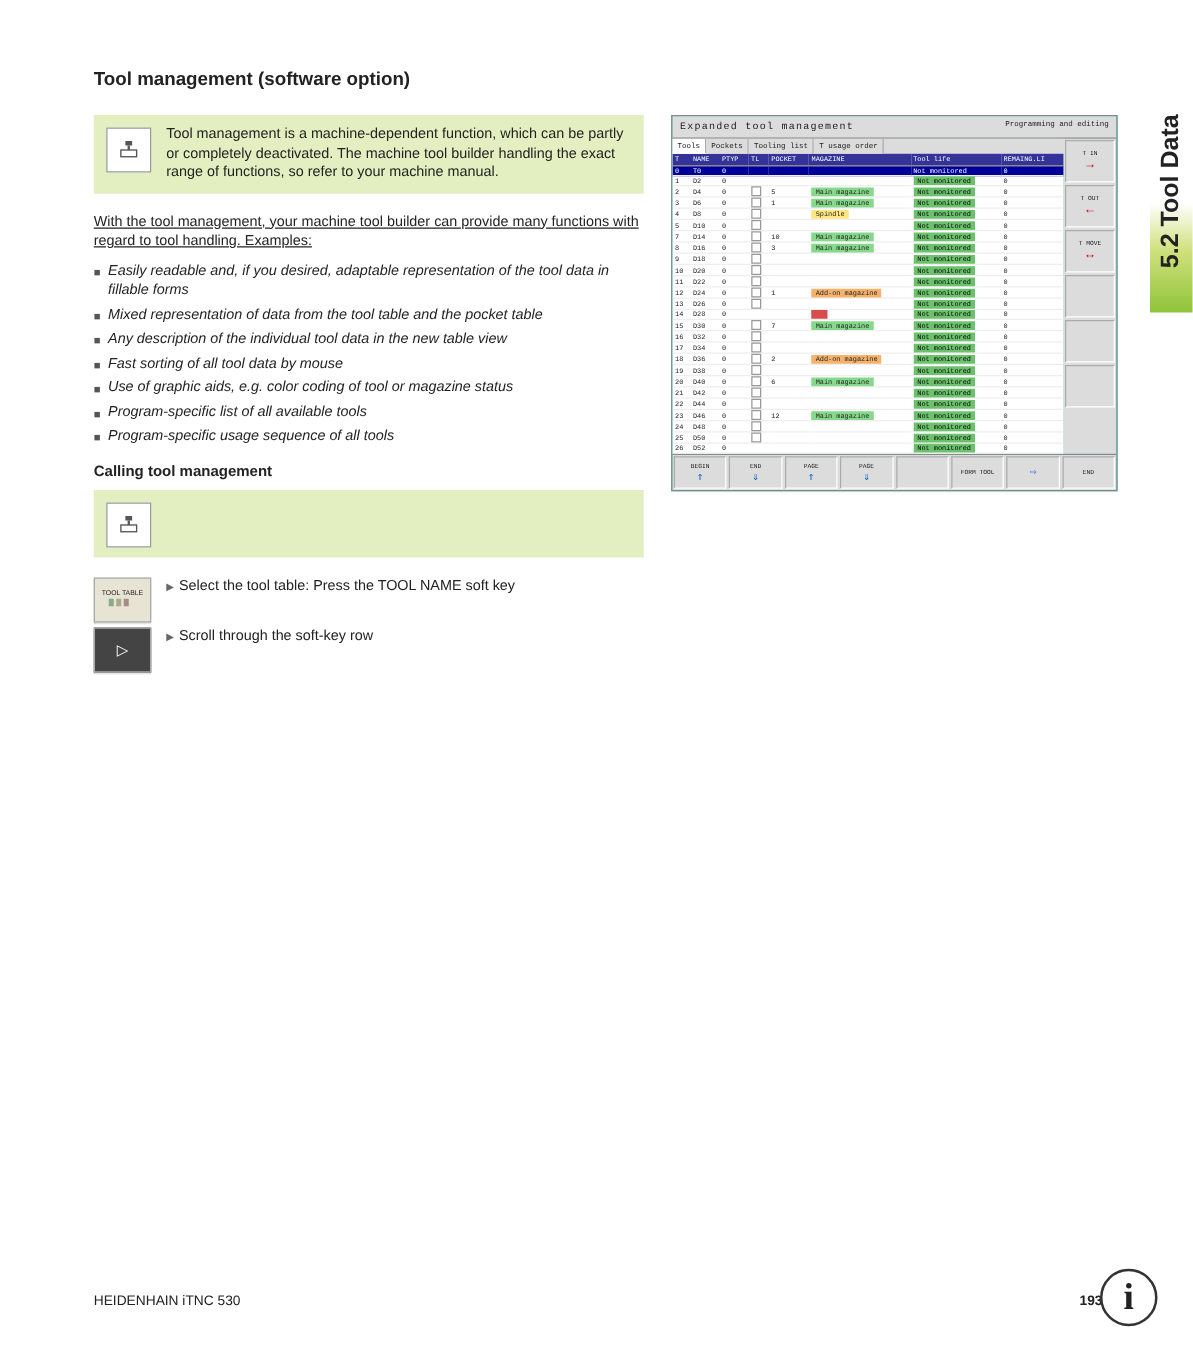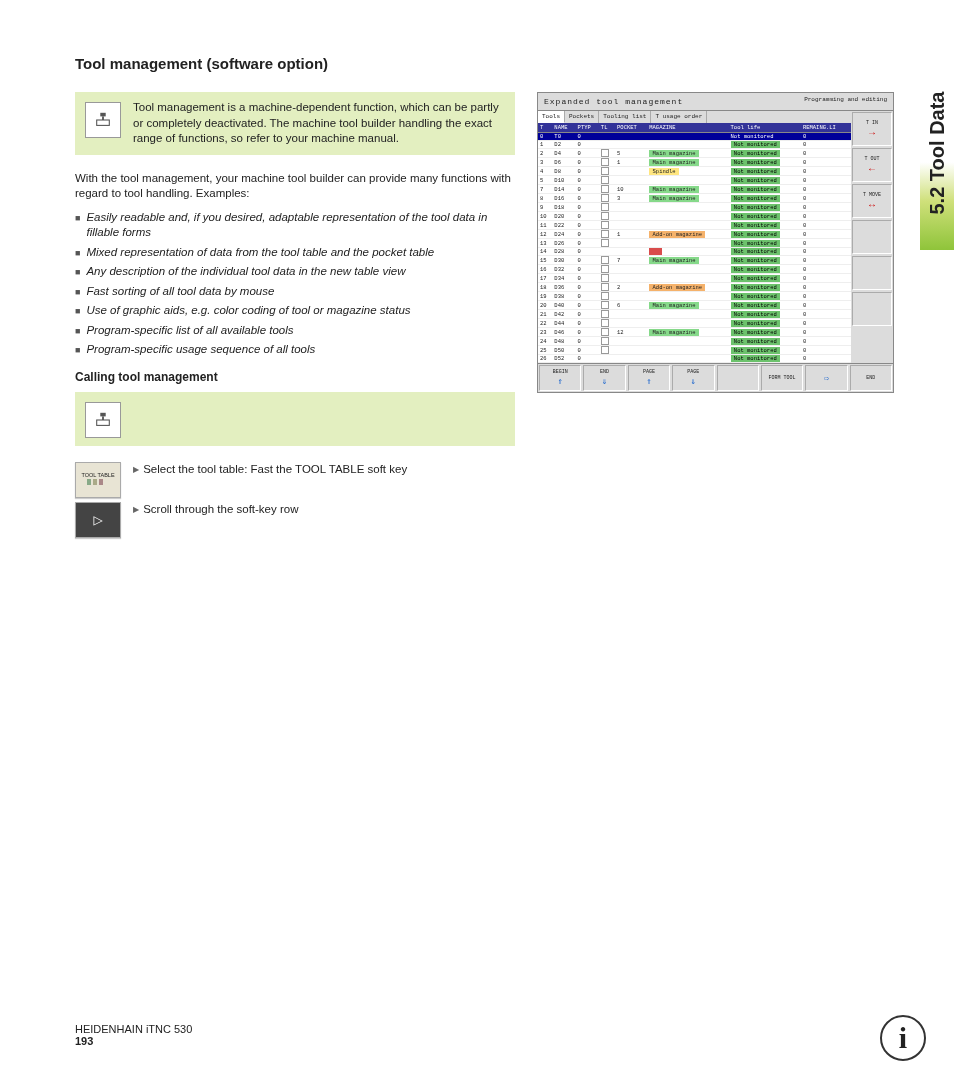--- a/index.html
+++ b/index.html
@@ -41,21 +41,21 @@
     width: 34px; height: 34px;
     background: #fff;
     border: 1px solid #999;
     display: flex; align-items: center; justify-content: center;
     flex-shrink: 0;
     margin-top: 2px;
   }
   .note-icon svg { width: 18px; height: 18px; }
   .note-text { font-size: 11.5px; line-height: 1.35; }
 
-  .para { font-size: 11.5px; line-height: 1.35; margin: 10px 0 8px 0; }
+  .para { font-size: 11.5px; line-height: 1.35; margin: 10px 0 8px 0; text-decoration: underline; }
 
   ul.sq { list-style: none; padding: 0; margin: 0 0 12px 0; }
   ul.sq li { display: flex; gap: 6px; font-size: 11.5px; line-height: 1.35; margin: 4px 0; font-style: italic; }
   ul.sq li::before { content: "■"; font-size: 9px; color: #555; margin-top: 2px; flex-shrink: 0; }
 
   .sub-heading { font-weight: bold; font-size: 12px; margin: 10px 0 8px 0; }
 
   .step-row { display: flex; gap: 18px; margin: 4px 0; }
   .key-col { width: 40px; flex-shrink: 0; }
   .key-btn {
@@ -92,21 +92,20 @@
     font-size: 20px;
     font-weight: bold;
   }
 
   
   .footer {
     position: absolute;
     bottom: 44px; left: 75px; right: 72px;
     display: flex; justify-content: space-between;
     font-size: 11px;
-    flex-direction: column;
   }
   .page-num { font-weight: bold; }
   .info-icon {
     position: absolute;
     bottom: 30px; right: 28px;
     width: 42px; height: 42px;
     border: 2px solid #333;
     border-radius: 50%;
     display: flex; align-items: center; justify-content: center;
     font-family: "Georgia", serif;
@@ -216,21 +215,21 @@
           <div class="key-btn">
             <span>TOOL TABLE</span>
             <svg width="24" height="8">
                 <rect x="1" y="1" width="4" height="6" fill="#8a8"></rect>
                 <rect x="7" y="1" width="4" height="6" fill="#aa8"></rect>
                 <rect x="13" y="1" width="4" height="6" fill="#a88"></rect>
               </svg>
           </div>
         </div>
         <div class="step-text">
-            <span>Select the tool table: Fast the TOOL TABLE soft key</span>
+            <span>Select the tool table: Press the TOOL NAME soft key</span>
           </div>
       </div>
 
       <div class="step-row">
         <div class="key-col">
           <div class="key-btn key-dark">
             <span>▷</span>
           </div>
         </div>
         <div class="step-text">

